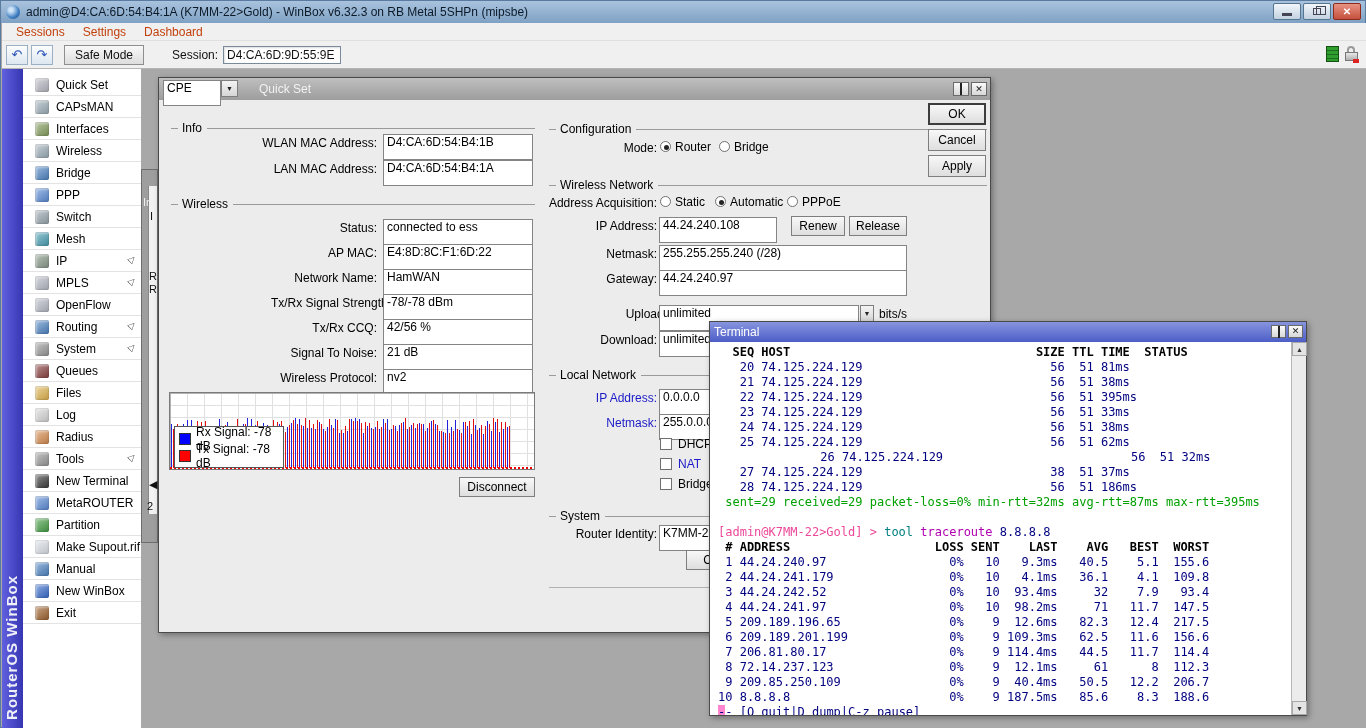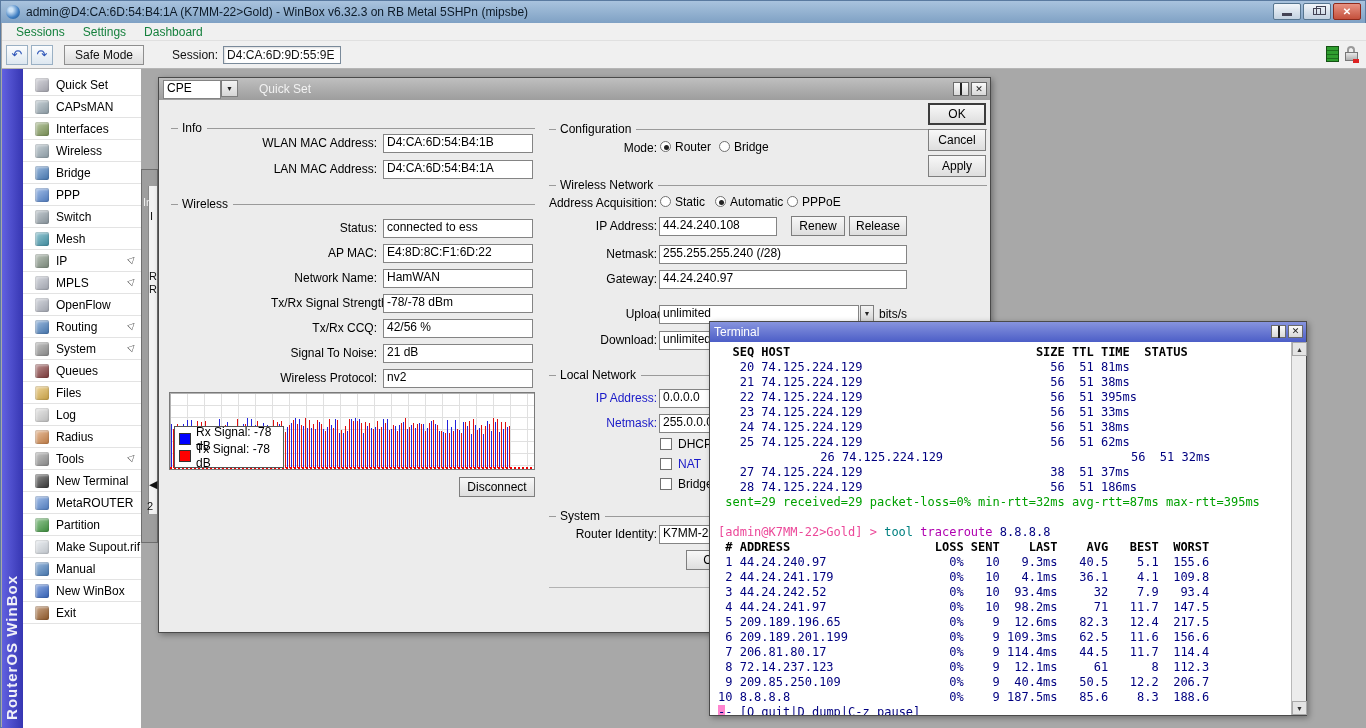--- a/index.html
+++ b/index.html
@@ -18,21 +18,21 @@
     background:linear-gradient(#f2f6fa,#c2d1e0); display:flex; align-items:center; justify-content:center;
     font-size:10px; color:#333; }
   .wbtn.close { background:linear-gradient(#e89383,#c4503c); border-color:#8e2a1c; color:#fff; font-weight:bold; }
   .glyph-min { width:10px; height:3px; background:#445; margin-top:6px; }
   .glyph-restore { width:8px; height:7px; border:1px solid #445; position:relative; }
   .glyph-restore::after { content:''; position:absolute; left:2px; top:-3px; width:8px; height:7px; border:1px solid #445; background:transparent; }
 
   
   .menubar { position:absolute; left:1px; top:22px; width:1364px; height:18px; background:#f0f0f0;
     display:flex; align-items:center; gap:2px; padding-left:6px; border-bottom:1px solid #e0e0e0; }
-  .menu-item { padding:1px 8px; color:#15803d; }
+  .menu-item { padding:1px 8px; color:#c2410c; }
   .toolbar { position:absolute; left:1px; top:40px; width:1364px; height:28px; background:#f0f0f0;
     border-bottom:1px solid #b5b5b5; display:flex; align-items:center; padding-left:4px; }
   .tbtn { width:22px; height:20px; border:1px solid #9ab0c4; background:linear-gradient(#fcfdfe,#dde7f0);
     color:#2d55b8; font-size:13px; line-height:18px; text-align:center; margin-right:3px; }
   .safe-mode { height:20px; margin-left:8px; padding:0 10px; border:1px solid #8e8e8e;
     background:linear-gradient(#f8f8f8,#dddddd); color:#111; line-height:18px; }
   .sess-label { margin-left:28px; color:#111; }
   .sess-field { margin-left:5px; width:118px; height:18px; background:#fff; border:1px solid #7a8a9a;
     box-shadow:inset 1px 1px 2px #00000022; padding:1px 3px; line-height:14px; color:#111; }
   .tb-right { position:absolute; right:8px; top:5px; display:flex; align-items:center; gap:6px; }
@@ -67,21 +67,21 @@
   .wtitle.inactive { background:linear-gradient(#bfbfbf,#9d9d9d); }
   .wtitle.active { background:linear-gradient(#8794de,#4c5ec7); color:#fff; }
   .wt-btn { width:16px; height:14px; border:1px solid #6a6a6a; background:linear-gradient(#fafafa,#d8d8d8);
     color:#222; font-size:9px; line-height:12px; text-align:center; }
   .wt-box { width:8px; height:7px; border:1px solid #222; margin:2px auto 0; }
   .qs-btns { position:absolute; right:3px; top:4px; display:flex; gap:2px; }
 
   
   .lbl { position:absolute; text-align:right; color:#000; white-space:nowrap; }
   .lbl.blue, .blue { color:#1a1ac8; }
-  .fld { position:absolute; height:19px; background:#fff; border:1px solid #848484; padding:1px 3px;
+  .fld { position:absolute; height:26px; background:#fff; border:1px solid #848484; padding:1px 3px;
     line-height:13px; color:#000; white-space:nowrap; overflow:hidden; }
   .group { position:absolute; display:flex; align-items:center; height:12px; }
   .group .pre { width:7px; border-top:1px solid #9a9a9a; margin-right:4px; }
   .group .txt { color:#000; white-space:nowrap; }
   .group .line { flex:1; border-top:1px solid #9a9a9a; margin-left:5px; }
   .btn { position:absolute; border:1px solid #7e7e7e; background:linear-gradient(#f8f8f8,#dedede);
     color:#000; text-align:center; }
   .btn.default { border:2px solid #3c3c3c; }
   .radio-opt { position:absolute; display:flex; align-items:center; gap:4px; height:13px; }
   .rdot { width:11px; height:11px; border-radius:50%; background:#fff; border:1px solid #707070; position:relative; flex:none; }

